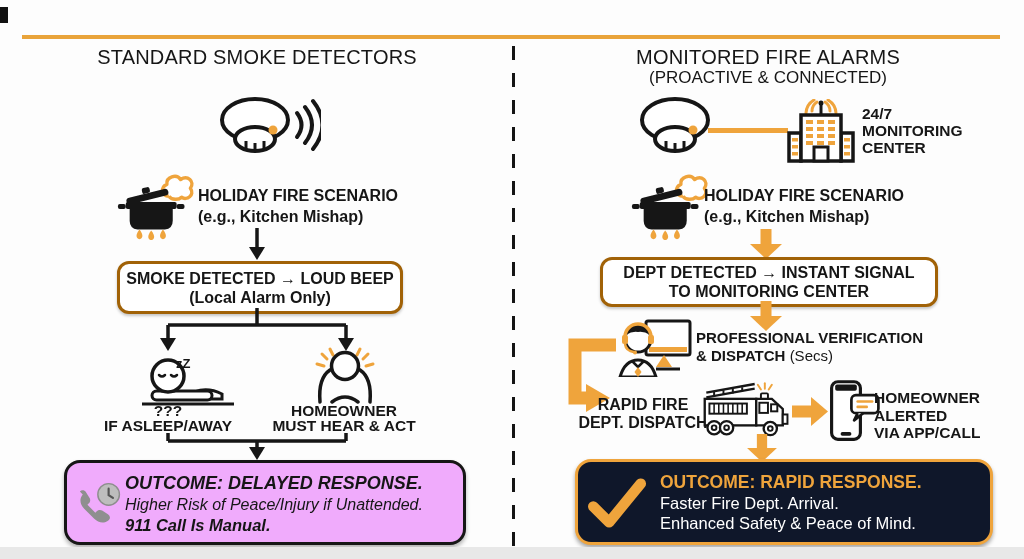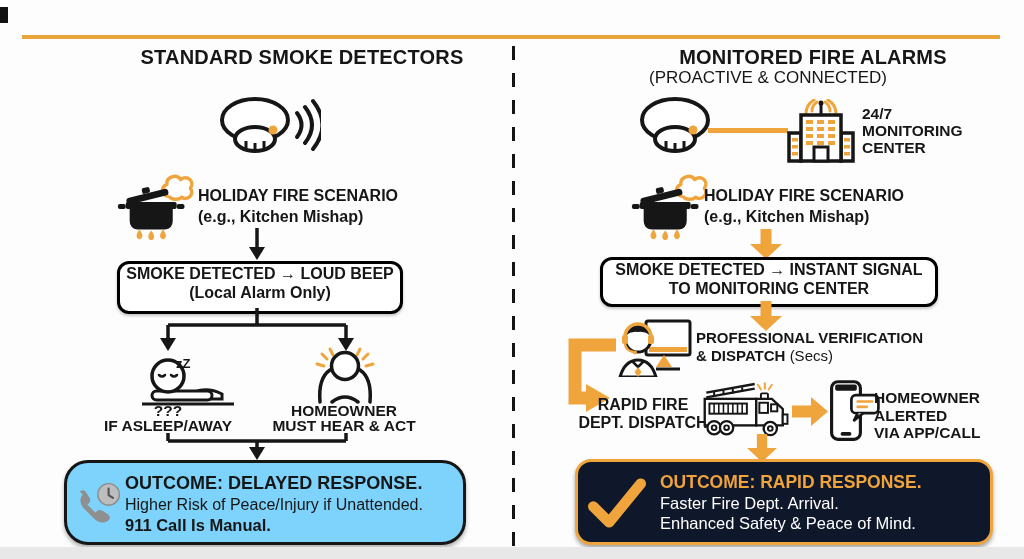--- a/index.html
+++ b/index.html
@@ -6,28 +6,28 @@
   .stage{position:relative;width:1024px;height:559px;background:#fdfdfd;overflow:hidden;
          font-family:"Liberation Sans",sans-serif;color:#161616;}
   .abs{position:absolute;}
   .ctr{text-align:center;}
   .nowrap{white-space:nowrap;}
   .title{top:5px;left:0;width:1024px;text-align:center;font-size:27px;font-weight:700;letter-spacing:.3px;color:#111;}
   .underline{top:35px;left:22px;width:978px;height:4px;background:#E9A43B;}
   .nub{top:7px;left:0;width:8px;height:16px;background:#111;}
   .divider{top:46px;left:512px;width:3px;height:500px;
            background:repeating-linear-gradient(180deg,#141414 0 14px,transparent 14px 27px);}
-  .colhead{font-size:20px;font-weight:700;letter-spacing:.2px;margin-left:45px;}
+  .colhead{font-size:20px;font-weight:400;letter-spacing:.2px;}
   .colsub{font-size:17px;}
   .scenario{font-size:16px;font-weight:700;line-height:21px;}
-  .alarmbox{border:3px solid #000000;border-radius:12px;background:#fff;
-            box-shadow:0 2px 3px rgba(0,0,0,.22);display:flex;flex-direction:column;}
+  .alarmbox{border:3px solid #a16207;border-radius:12px;background:#fff;
+            box-shadow:0 2px 3px rgba(0,0,0,.22);display:flex;flex-direction:column;justify-content:center;}
   .alarmbox div{font-size:16px;font-weight:700;text-align:center;line-height:19px;}
   .lbl{font-size:15.5px;font-weight:700;line-height:17px;text-align:center;}
-  .outL{border:3.5px solid #161616;border-radius:24px;background:#7dd3fc;box-shadow:0 3px 4px rgba(0,0,0,.3);}
+  .outL{border:3.5px solid #161616;border-radius:16px;background:#f0abfc;box-shadow:0 3px 4px rgba(0,0,0,.3);font-style:italic;}
   .outR{background:#0f172a;border:3px solid #EFA43C;border-radius:16px;box-shadow:0 3px 4px rgba(0,0,0,.35);}
   .zz{font-size:13px;font-weight:700;}
   .monlabel{font-size:15.5px;font-weight:700;line-height:17px;}
   .verify{font-size:15px;font-weight:700;line-height:18px;}
   .verify .lt{font-weight:400;}
   svg{display:block;}
 </style>
 </head>
 <body>
 
@@ -225,21 +225,21 @@
   </div>
 
   <div class="abs" style="top:229px;left:749px;">
     <svg width="34" height="30" viewBox="0 0 34 30">
         <rect x="11.5" y="0" width="11" height="16" fill="#EFA43C"></rect>
         <polygon points="1,15 33,15 17,30" fill="#EFA43C"></polygon>
       </svg>
   </div>
 
   <div class="abs alarmbox" style="top:257px;left:600px;width:332px;height:44px;">
-    <div>SMOKE DETECTED → INSTANT SIGNAL</div>
+    <div>DEPT DETECTED → INSTANT SIGNAL</div>
     <div>TO MONITORING CENTER</div>
   </div>
 
   <div class="abs" style="top:301px;left:749px;">
     <svg width="34" height="30" viewBox="0 0 34 30">
         <rect x="11.5" y="0" width="11" height="16" fill="#EFA43C"></rect>
         <polygon points="1,15 33,15 17,30" fill="#EFA43C"></polygon>
       </svg>
   </div>
 

